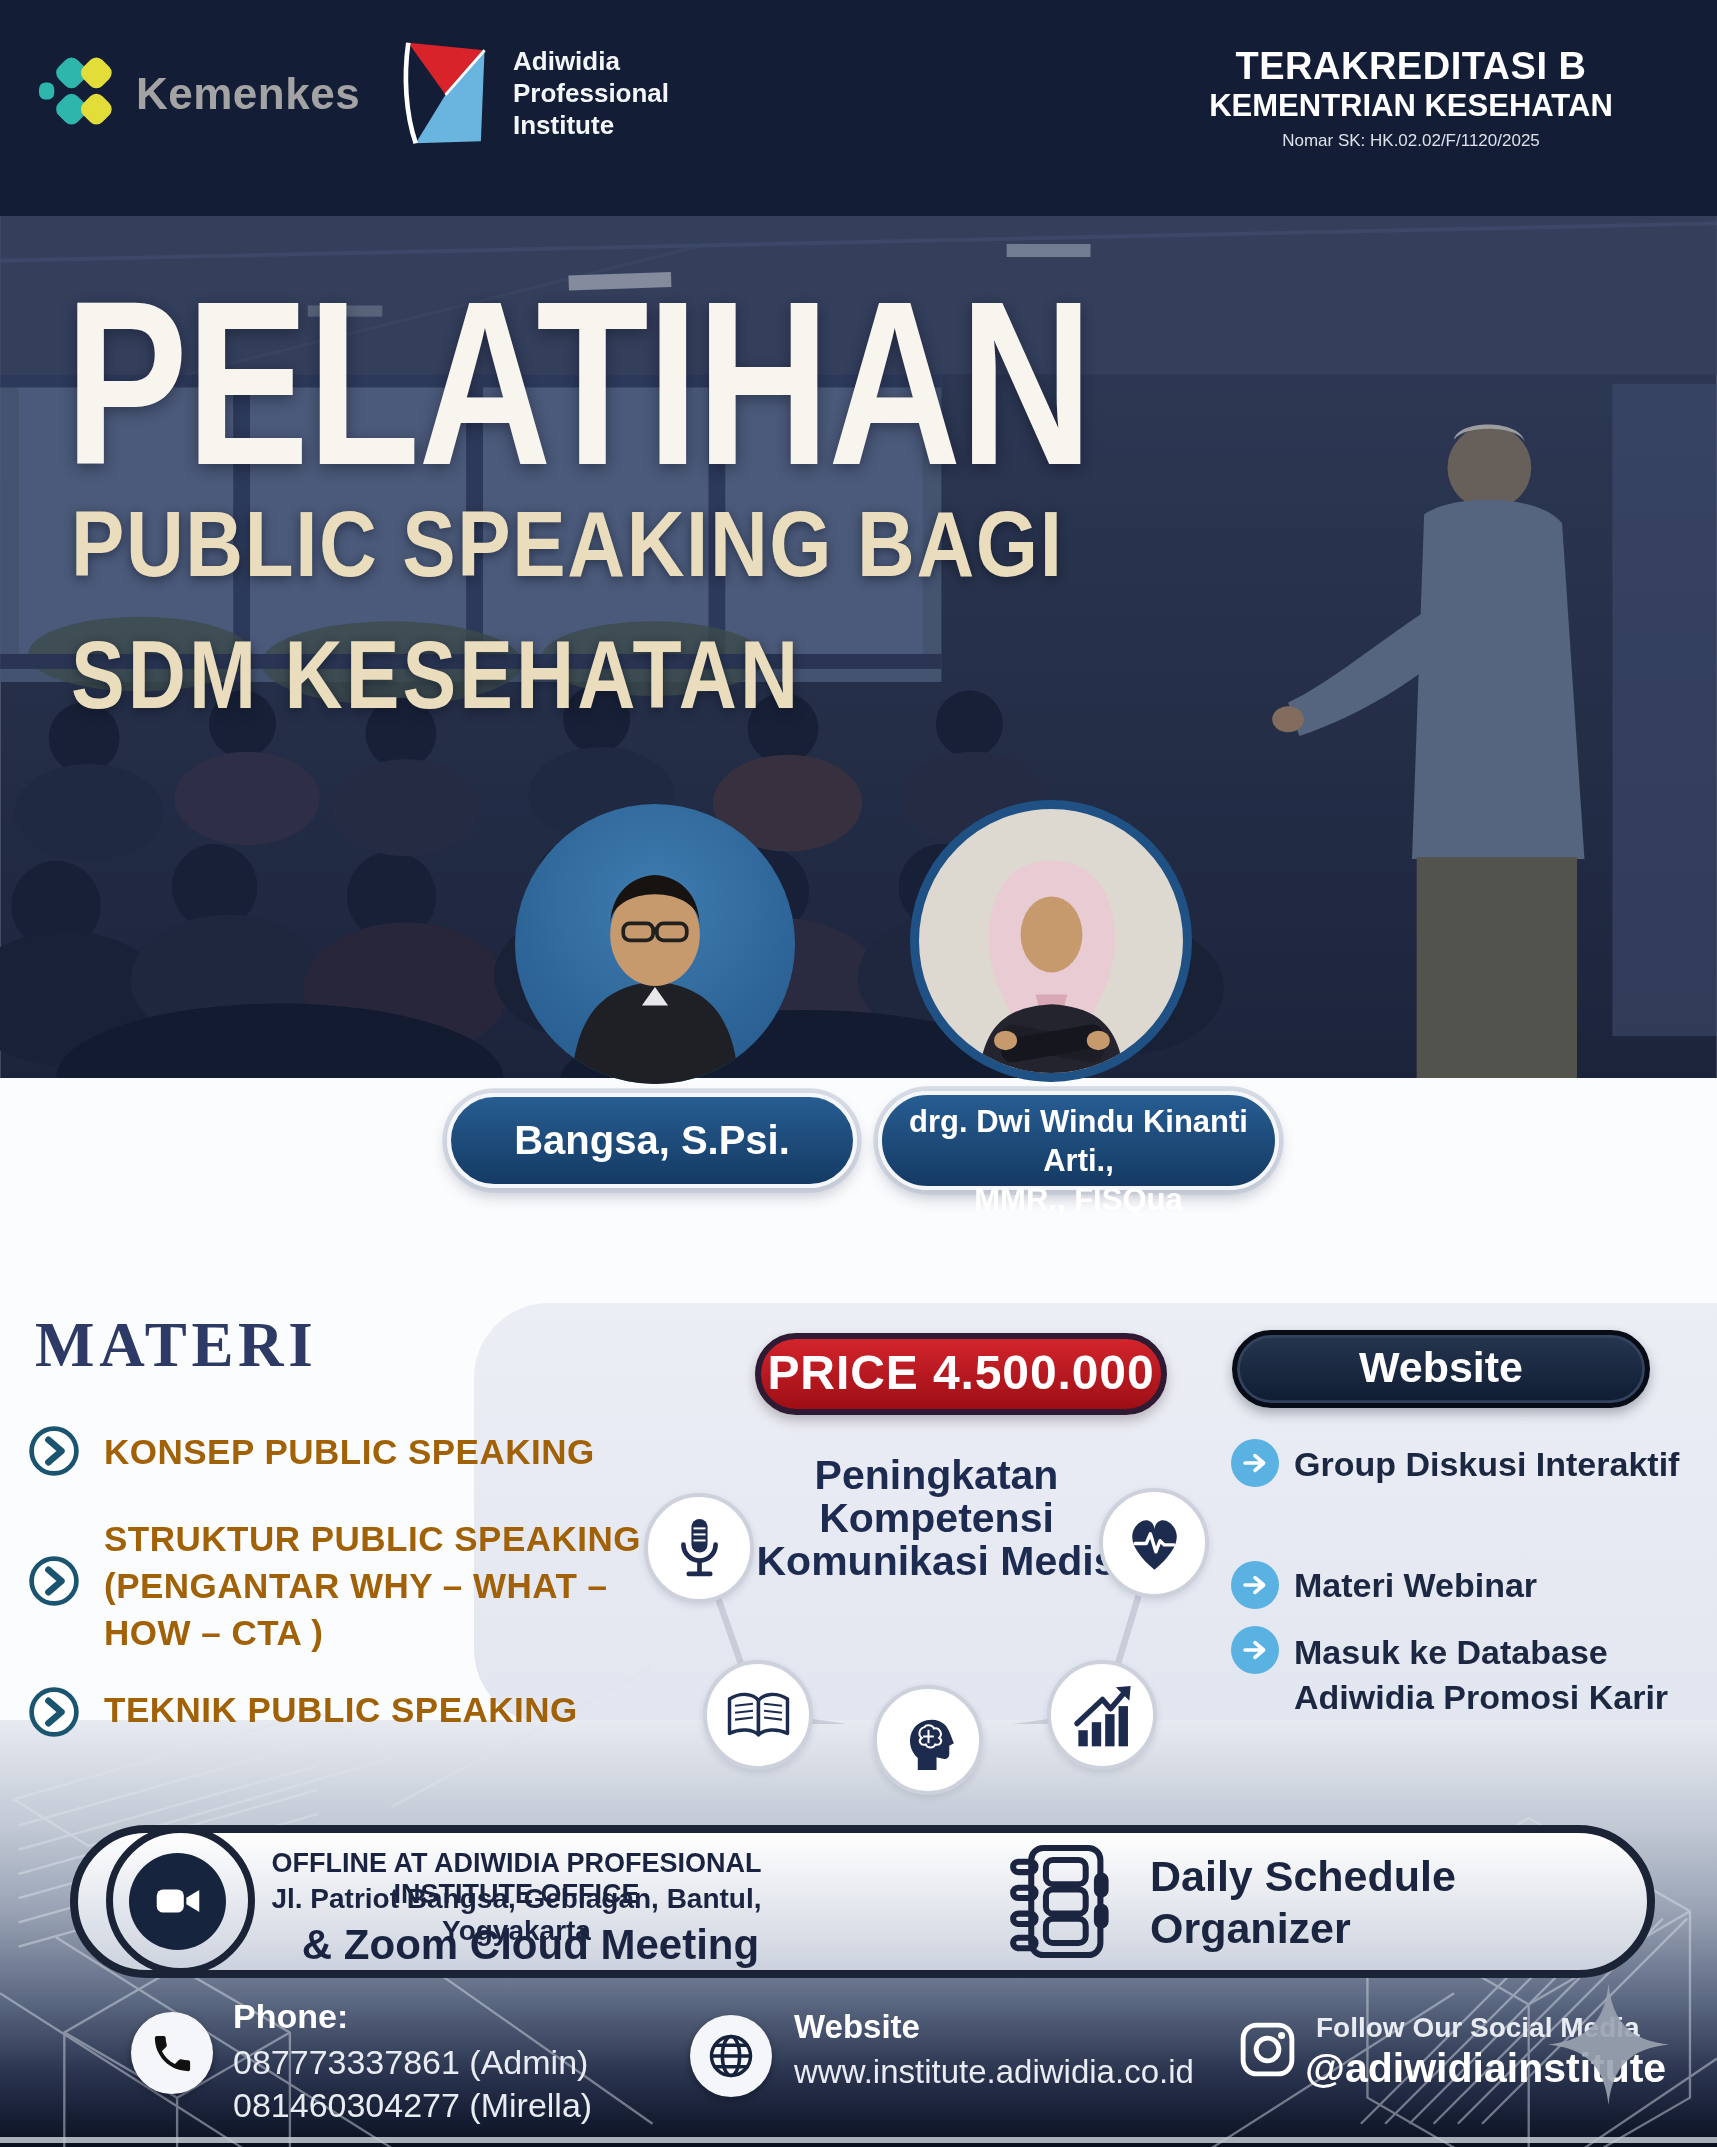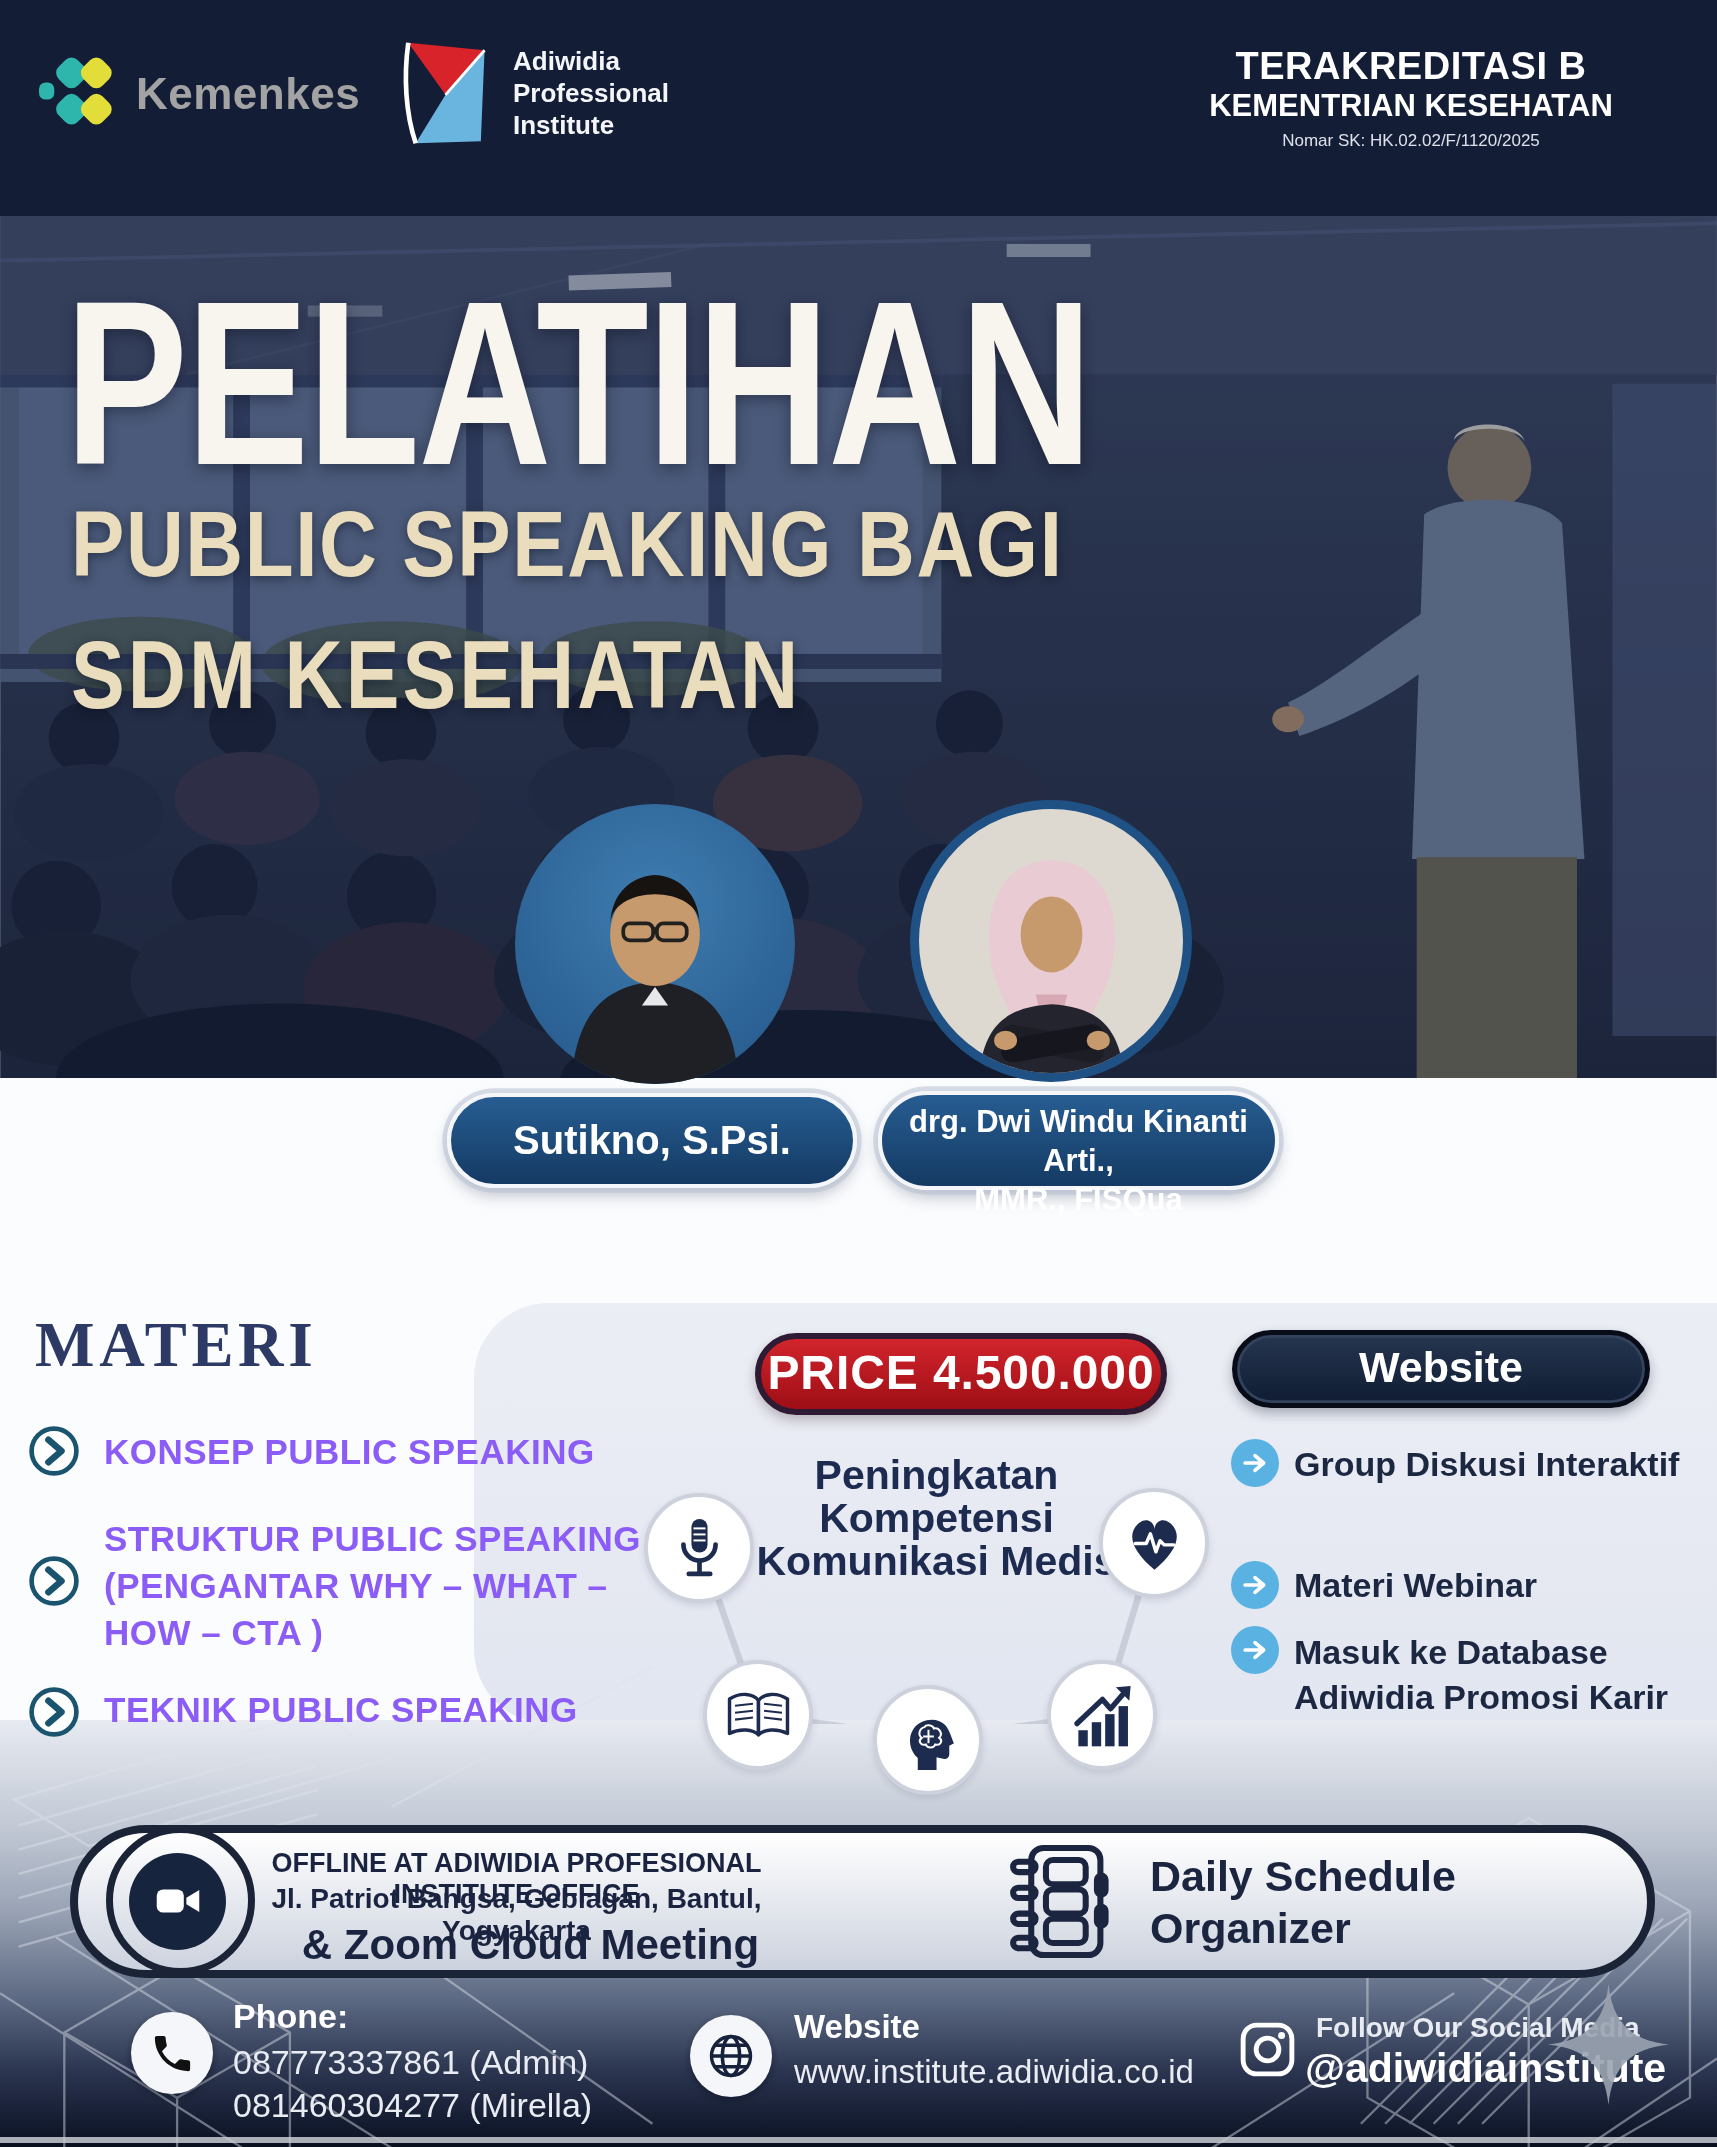--- a/index.html
+++ b/index.html
@@ -34,21 +34,21 @@
              box-shadow:0 0 0 4.7px rgba(185,195,212,.55),0 7.5px 15px rgba(20,30,60,.25);}
   .pill1{left:447px;top:1093px;width:410px;height:95px;font-size:40px;font-weight:700;line-height:86px;}
   .pill2{left:878px;top:1091px;width:401px;height:99px;font-size:31px;font-weight:700;line-height:39px;padding-top:6.5px;}
   
   .panel{left:474px;top:1303px;width:1244px;height:421px;border-radius:75px 0 0 75px;
          background:linear-gradient(180deg,#eceef5,#e2e6f0);z-index:1;}
   .materi-title{left:35px;top:1309px;font-family:"Liberation Serif","DejaVu Serif",serif;
                 font-size:63px;font-weight:700;letter-spacing:4.7px;color:#2d3a66;z-index:3;
                 text-shadow:0 1.9px 0 rgba(255,255,255,.7);}
   .bullet-ic{width:56px;height:56px;z-index:3;}
-  .materi-item{color:#8b5cf6;font-weight:700;font-size:35px;z-index:3;white-space:nowrap;letter-spacing:0.5px;}
+  .materi-item{color:#a16207;font-weight:700;font-size:35px;z-index:3;white-space:nowrap;letter-spacing:0.5px;}
   
   .price-pill{left:755px;top:1333px;width:412px;height:82px;border-radius:43px;z-index:3;
               background:linear-gradient(180deg,#d2242c,#9e0e15);border:6.5px solid #2f1a33;box-sizing:border-box;
               color:#fff;font-size:48px;font-weight:700;text-align:center;line-height:67px;letter-spacing:0.9px;
               box-shadow:0 5.6px 11.2px rgba(40,10,20,.25);}
   .outcome{left:736px;top:1454px;width:401px;text-align:center;color:#1d2b50;font-size:41px;font-weight:700;
            line-height:43px;z-index:3;}
   .node{width:110px;height:110px;border-radius:50%;background:#fff;border:4.7px solid #cdd1dc;box-sizing:border-box;
         display:flex;align-items:center;justify-content:center;z-index:3;box-shadow:0 2.8px 7.5px rgba(30,40,70,.12);}
   .benefit-pill{left:1232px;top:1330px;width:418px;height:78px;border-radius:41px;z-index:3;
@@ -201,21 +201,21 @@
       <polygon points="132,210 168,210 158,248 142,248" fill="#d9a8b5"></polygon>
       <path d="M68,300 C74,244 100,224 150,221 C200,224 226,244 232,300 Z" fill="#24242e"></path>
       <rect x="92" y="252" width="118" height="27" rx="13" fill="#1d1d26" transform="rotate(10 150 265)"></rect>
       <rect x="92" y="252" width="118" height="27" rx="13" fill="#16161e" transform="rotate(-10 150 265)"></rect>
       <ellipse cx="98" cy="262" rx="13" ry="11" fill="#c79a6e"></ellipse>
       <ellipse cx="203" cy="262" rx="13" ry="11" fill="#c79a6e"></ellipse>
     </svg>
   </div>
 
   <div class="abs name-pill pill1">
-    <span>Sutikno, S.Psi.</span>
+    <span>Bangsa, S.Psi.</span>
   </div>
   <div class="abs name-pill pill2">
     <div>drg. Dwi Windu Kinanti Arti.,</div>
     <div>MMR., FISQua</div>
   </div>
 
   <div class="abs panel"></div>
 
   <div class="abs grad-zone"></div>
   <svg class="abs" style="left:0;top:1639px;z-index:2;" width="1717" height="509" viewBox="0 0 1842 546">

